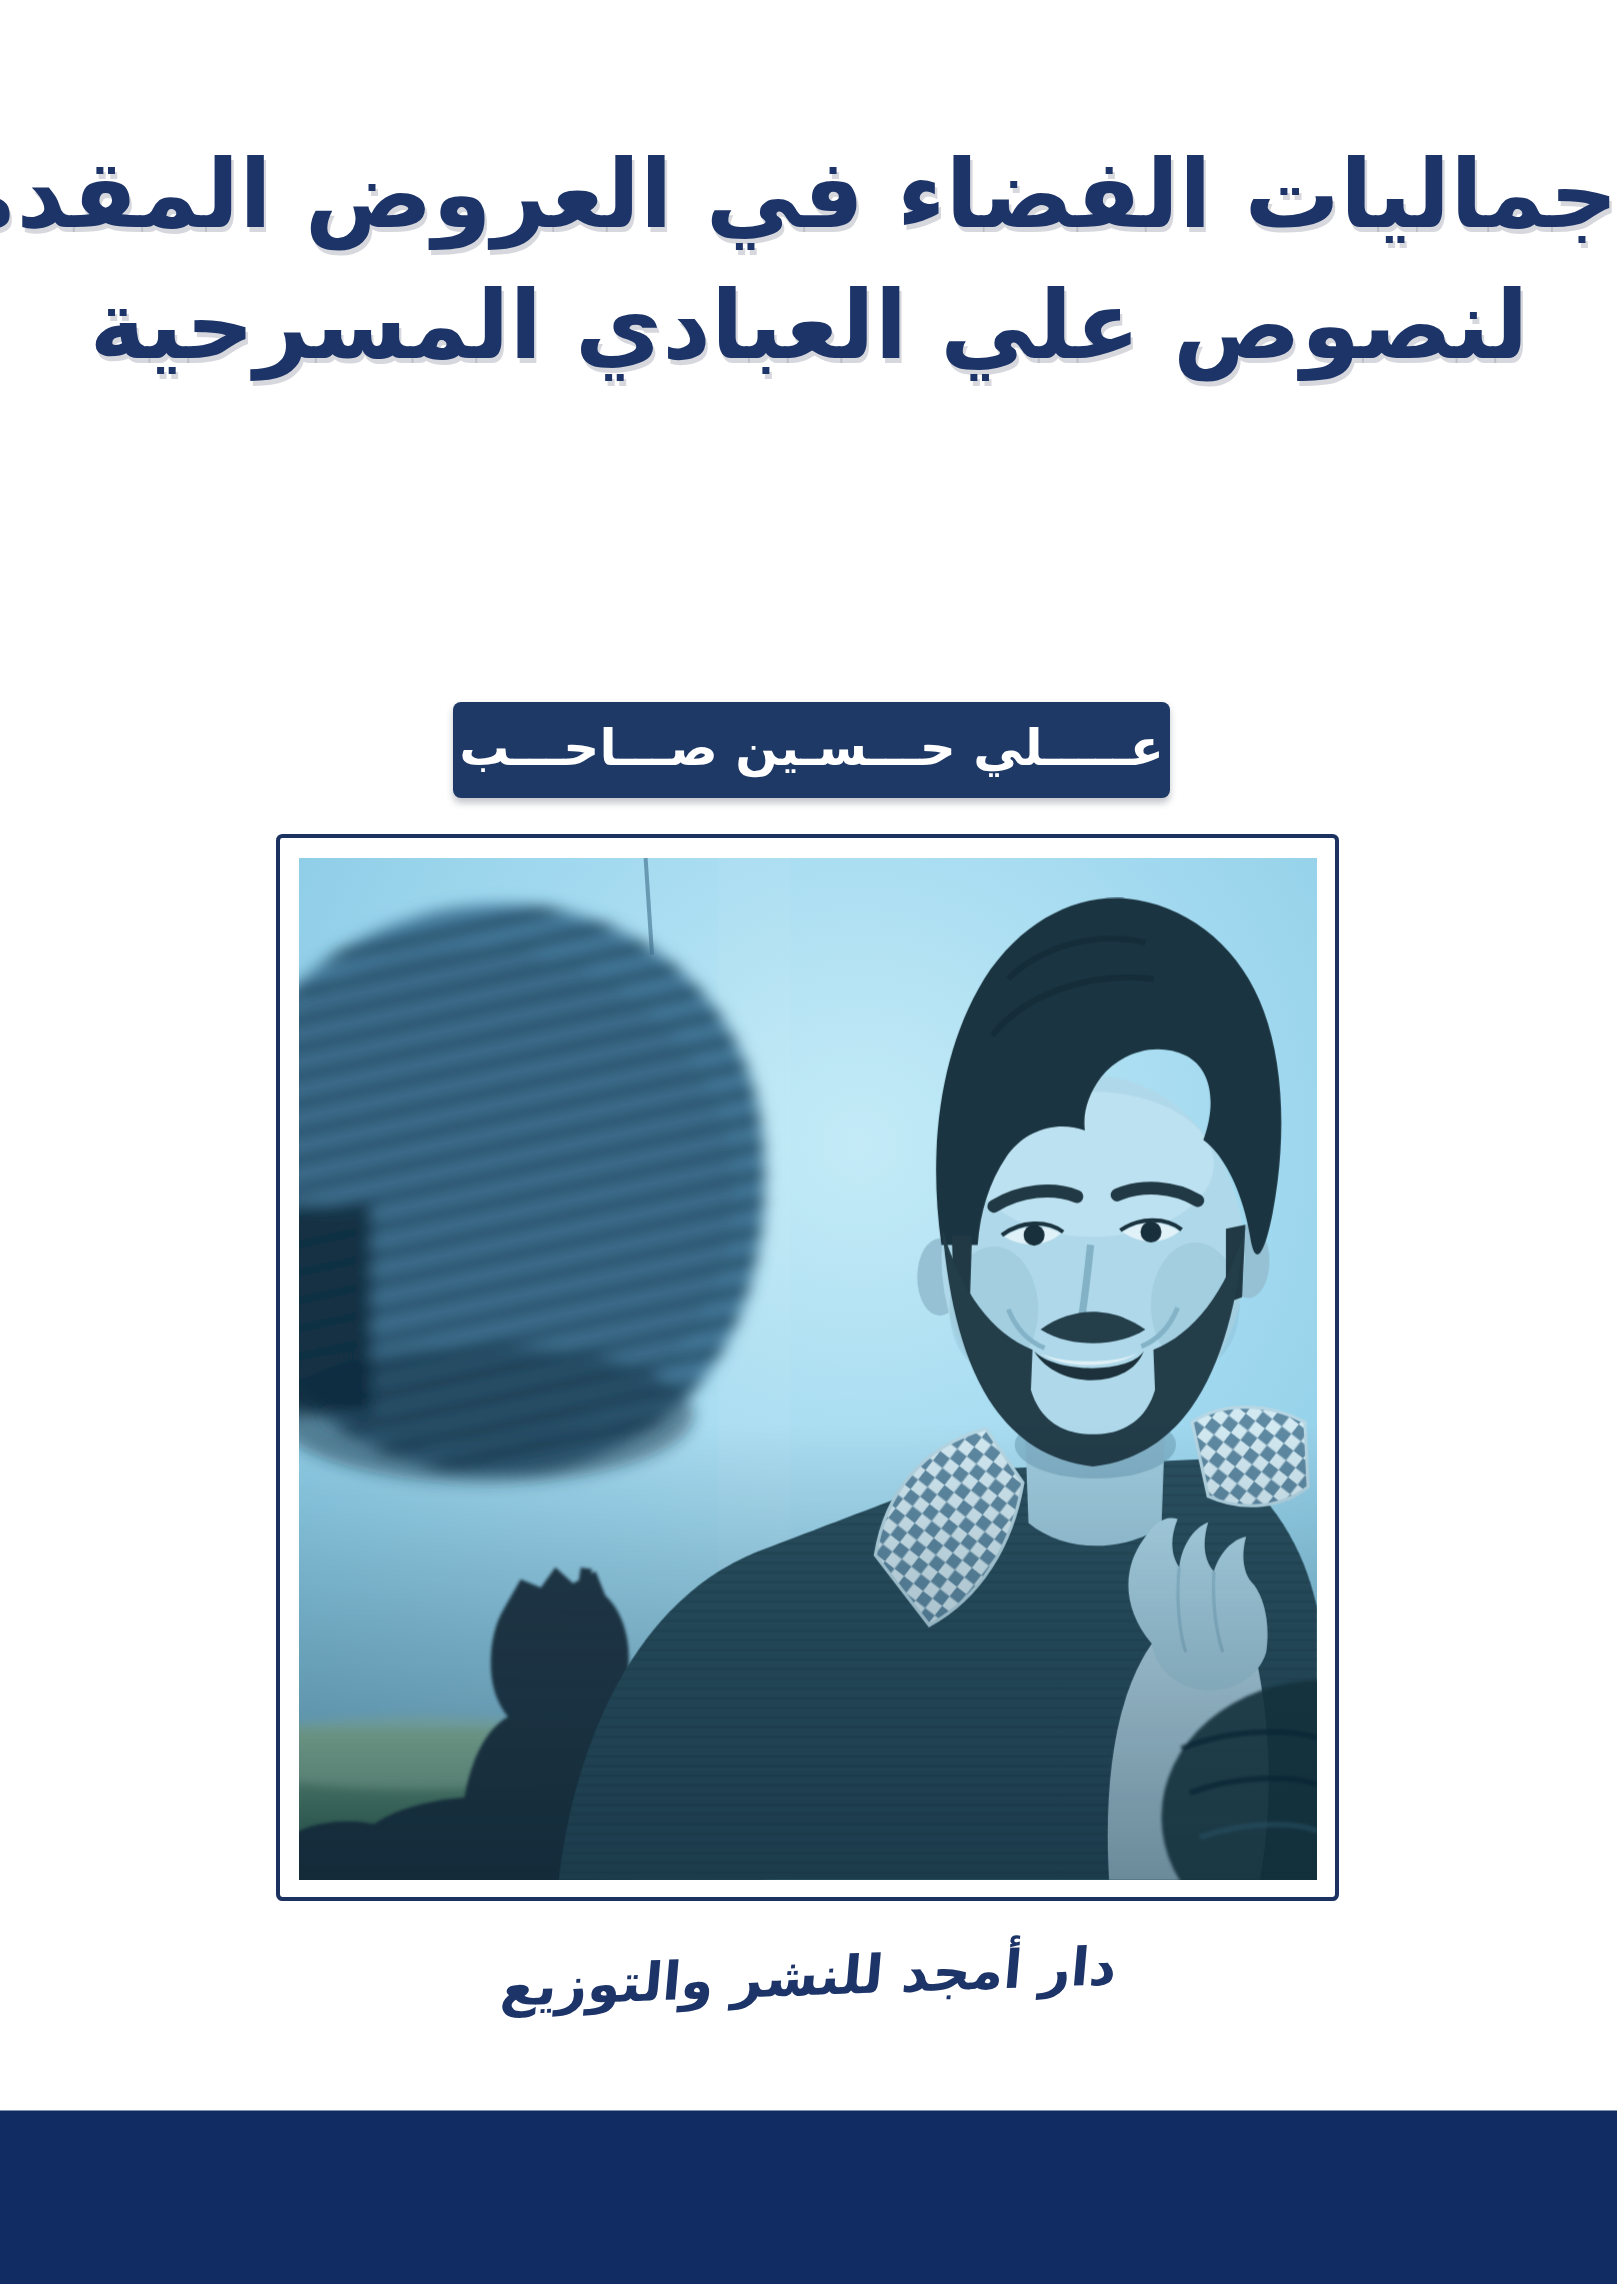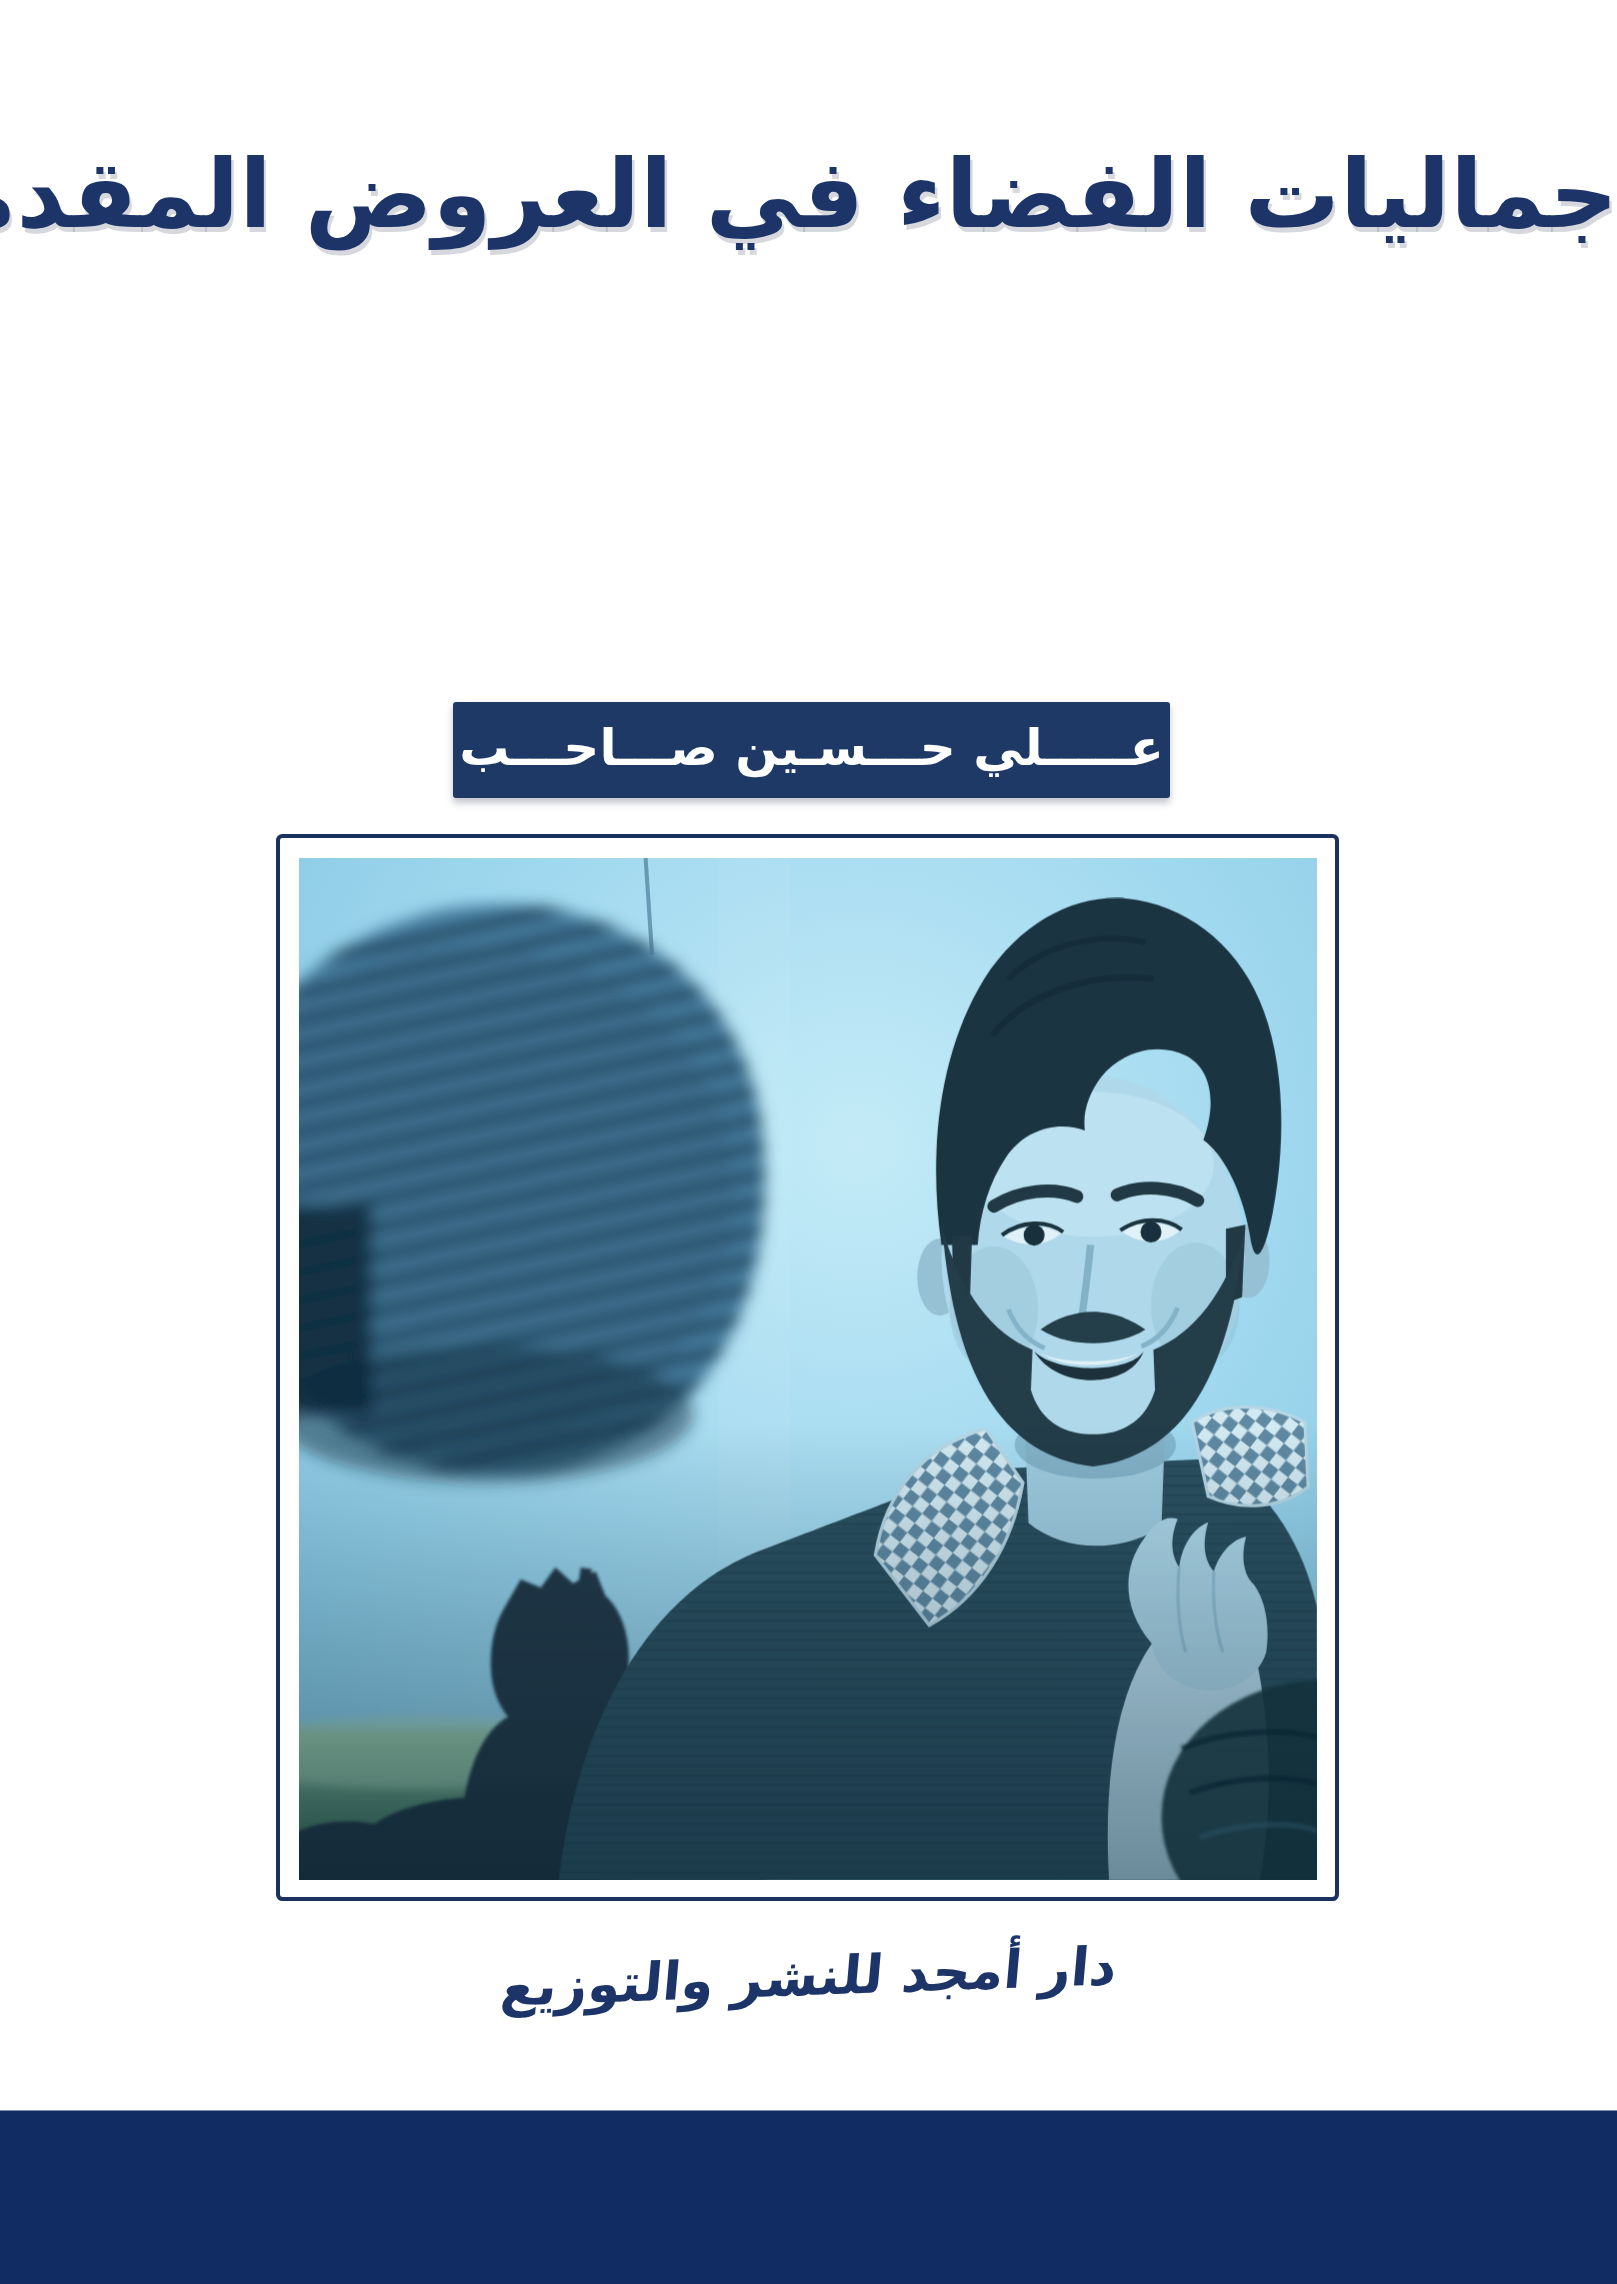--- a/index.html
+++ b/index.html
@@ -14,21 +14,21 @@
   }
   .title-block{
     position:absolute;top:129px;left:0;right:0;
     text-align:center;direction:rtl;
     color:#1d3468;font-weight:bold;font-size:95px;line-height:1.38;
     text-shadow:2.4px 4.8px 0 rgba(130,135,150,.32);
     white-space:nowrap;
   }
   .author-banner{
     position:absolute;left:453px;top:702px;width:717px;height:96px;
-    background:#1f3966;border-radius:3px;
+    background:#1f3966;border-radius:8px;
     display:flex;align-items:center;justify-content:center;
     box-shadow:0 4.8px 7.3px rgba(40,45,70,.28);
   }
   .author-banner .name{
     color:#ffffff;font-size:50px;font-weight:bold;direction:rtl;white-space:nowrap;
     padding-bottom:4.8px;
   }
   .photo-frame{
     position:absolute;left:276px;top:834px;width:1063px;height:1067px;
     border:4px solid #1b3260;border-radius:6.4px;background:#ffffff;
@@ -53,20 +53,21 @@
     background:#112c62;border-top:1.6px solid rgba(190,198,215,.65);
   }
 </style>
 </head>
 <body>
 
 <div class="cover">
 
   <div class="title-block">
     <div>جماليات الفضاء في العروض المقدمة</div>
+    <div>لنصوص علي العبادي المسرحية</div>
   </div>
 
   <div class="author-banner">
     <span class="name">عـــــلي حـــسـين صـــاحـــب</span>
   </div>
 
   <div class="photo-frame">
     <div class="photo">
       <svg viewBox="0 0 1263 1268" preserveAspectRatio="none">
         <defs>

